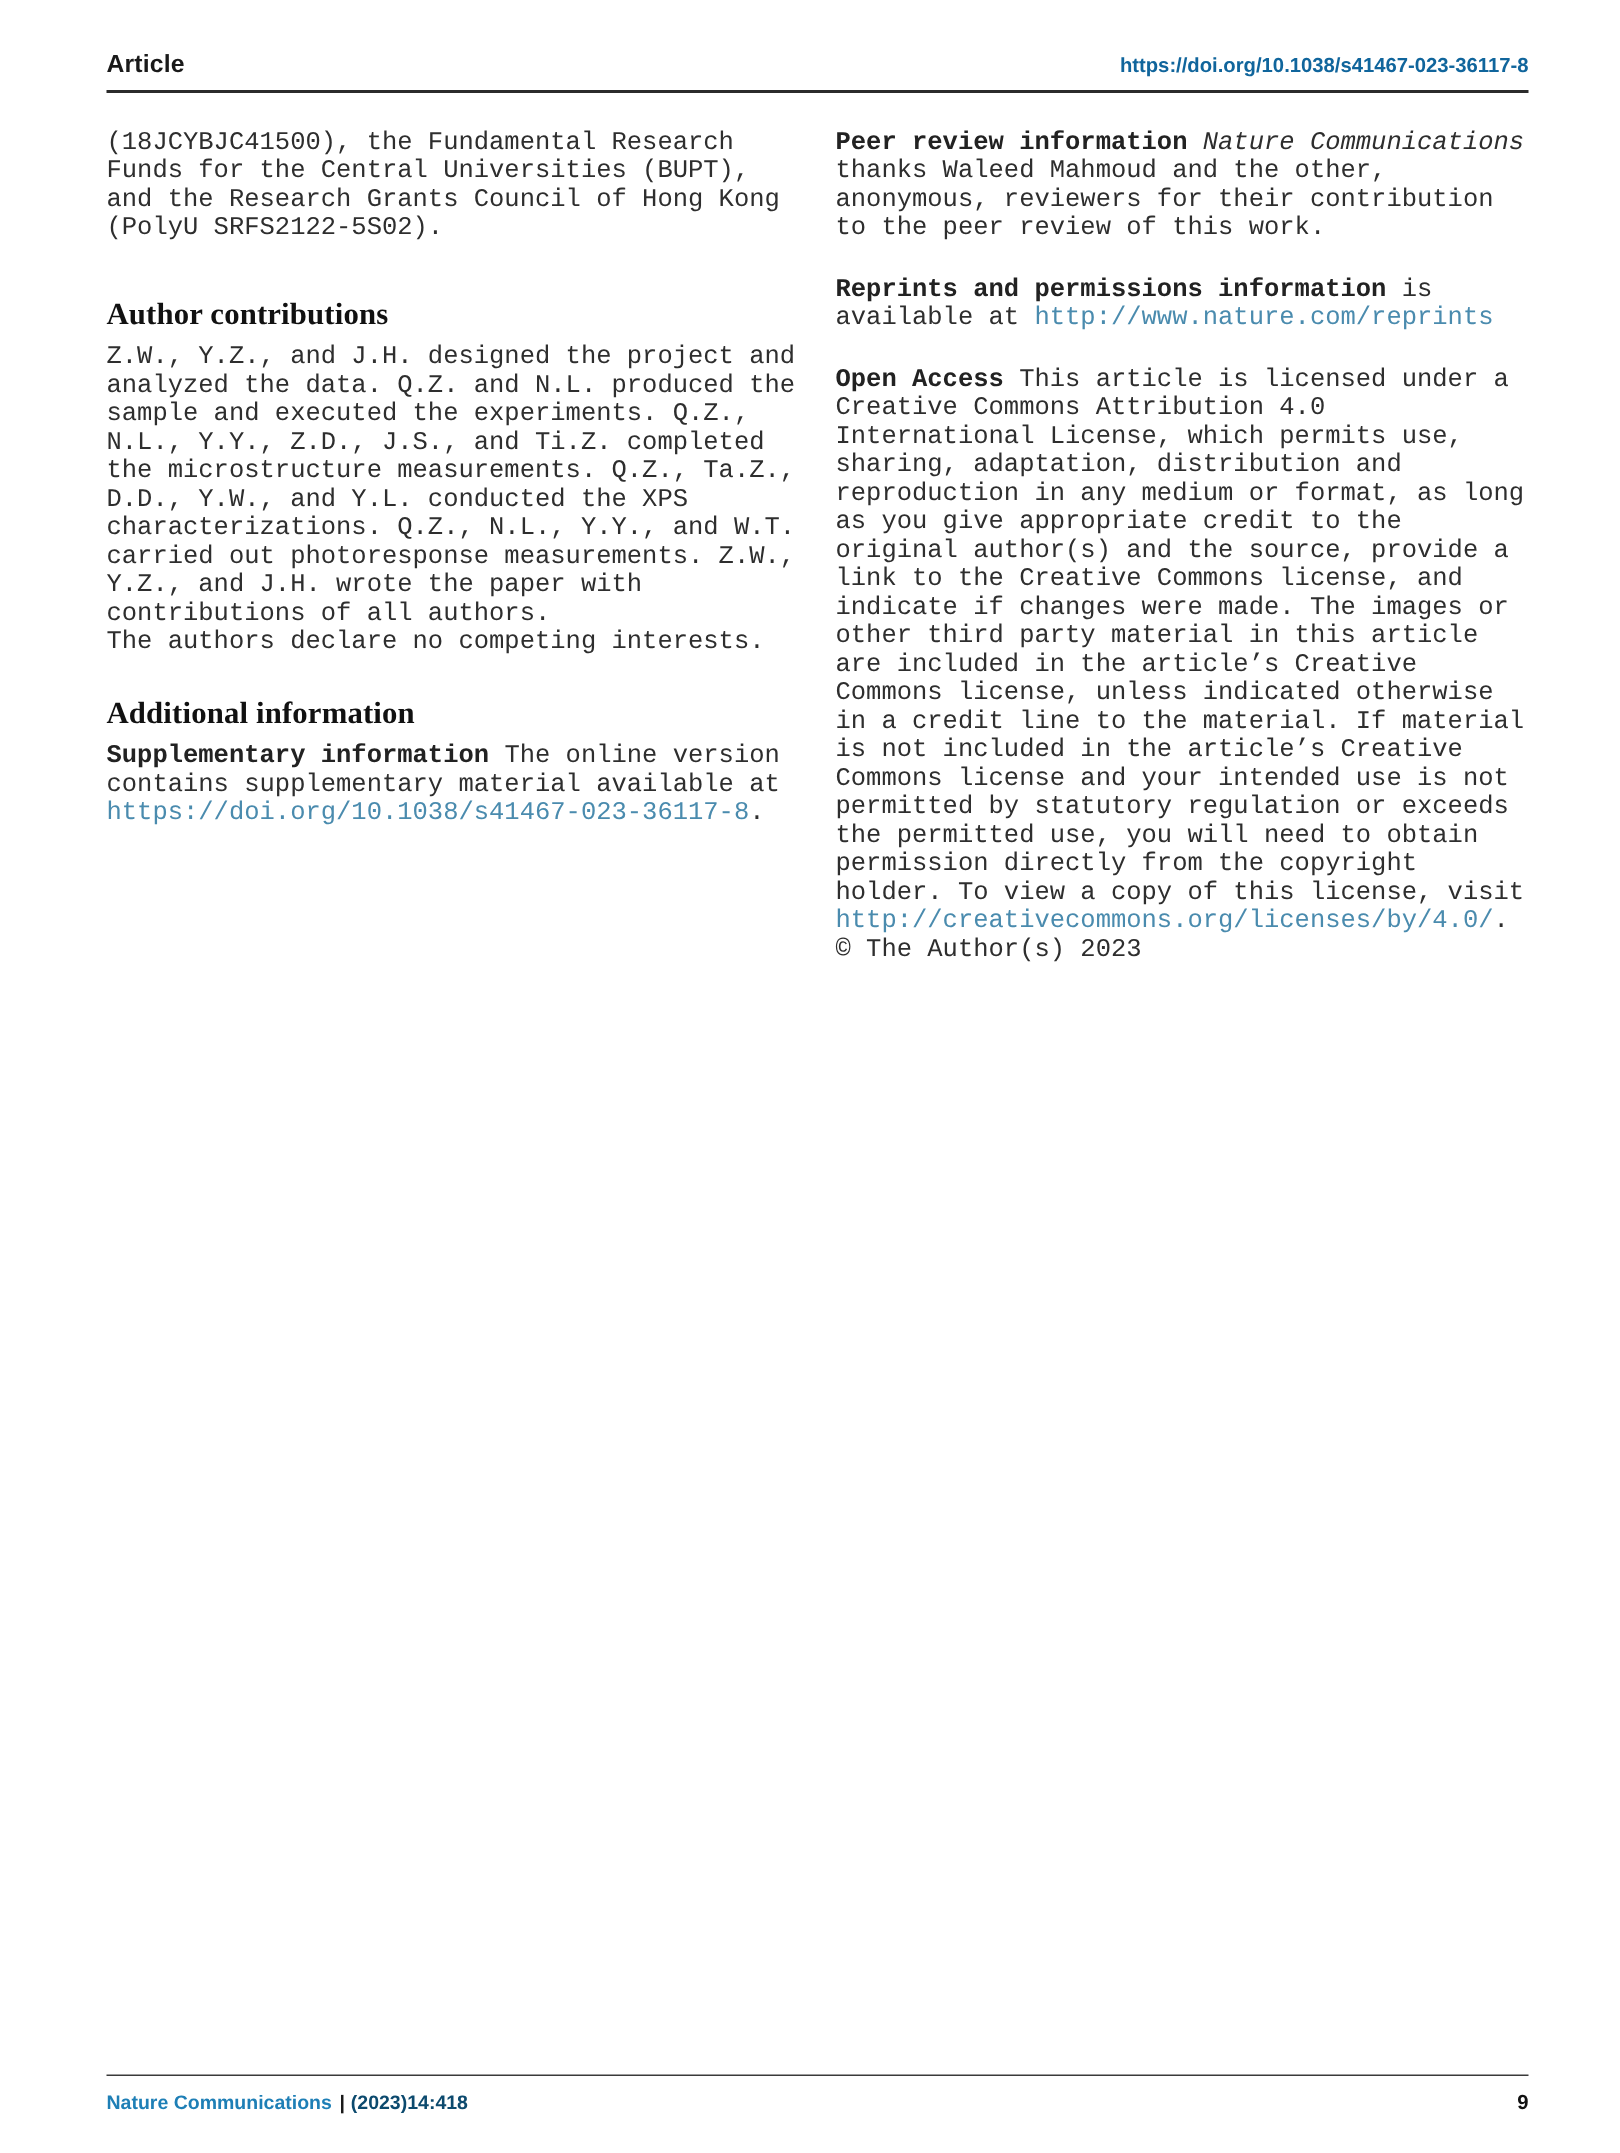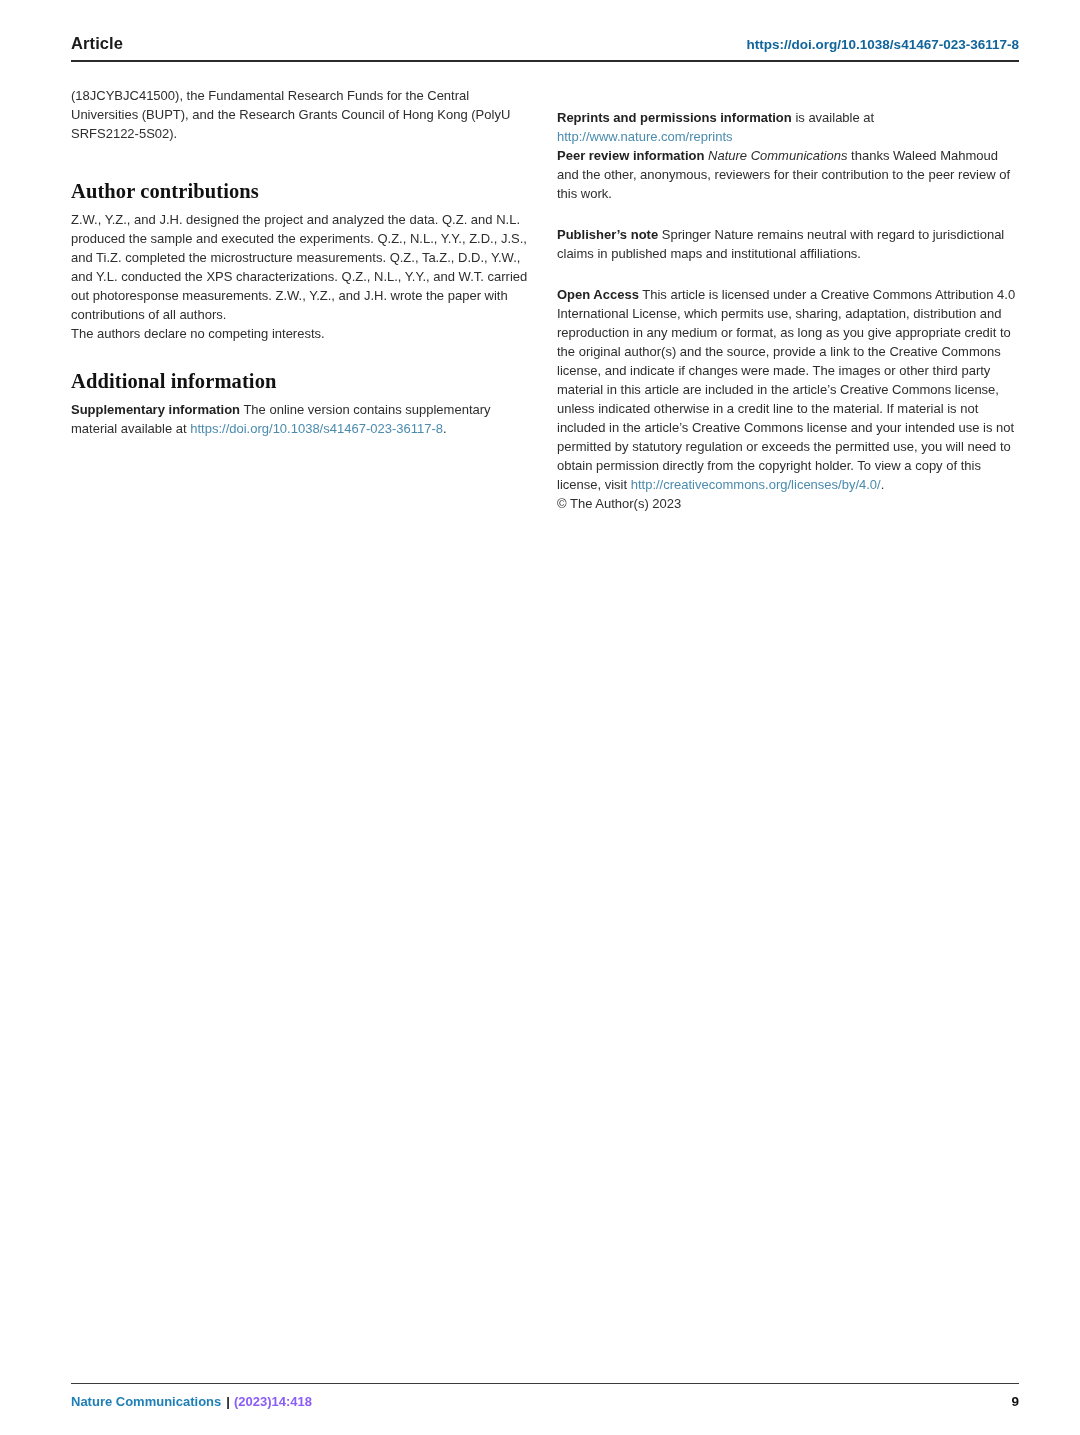--- a/index.html
+++ b/index.html
@@ -45,23 +45,24 @@
   
   .columns {
     display: flex;
     gap: 22px;
     margin-top: 24px;
   }
   .col { width: 464px; }
   .col.right { width: 462px; }
   p, h2 { text-align: left; }
   .body-text {
-    font-size: 13px;
+    font-size: 17px;
     line-height: 19px;
     color: #2e2e2e;
+    font-family: Liberation Mono, monospace;
   }
   .body-text strong, .lead { font-weight: 700; color: #222; }
   .body-text em { font-style: italic; }
   h2.section-heading {
     font-family: Liberation Serif, serif;
     font-size: 20.5px;
     font-weight: 700;
     color: #111111;
     line-height: 24px;
     margin: 36px 0 7px 0;
@@ -90,21 +91,21 @@
     font-size: 13px;
     font-weight: 700;
     color: #1a1a1a;
   }
   .footer-journal {
     color: var(--footer_link, #1e7fb6);
     text-decoration: none;
     font-weight: 700;
   }
   .footer-sep { margin: 0 4px 0 5px; color: #1a1a1a; }
-  .footer-citation { color: #8b5cf6; }
+  .footer-citation { color: #0c4a6e; }
   .page-number { color: #111111; font-size: 13.5px; }
 </style>
 </head>
 <body>
 
 <div class="page">
 
   <header class="page-header">
     <span class="article-label">Article</span>
     <a class="doi-link" href="#">https://doi.org/10.1038/s41467-023-36117-8</a>
@@ -127,36 +128,32 @@
         <strong>Supplementary information</strong>
         <span>The online version contains supplementary material available at</span>
         <a class="inline-link" href="#">https://doi.org/10.1038/s41467-023-36117-8</a><span>.</span>
       </p>
 
 
     </section>
 
     <section class="col right">
 
-      <p class="body-text para-gap">
-        <strong>Reprints and permissions information</strong>
-        <span>is available at</span>
-        <a class="inline-link" href="#">http://www.nature.com/reprints</a>
-      </p>
-
       <p class="body-text">
         <strong>Peer review information</strong>
         <em>Nature Communications</em>
         <span>thanks Waleed Mahmoud and the other, anonymous, reviewers for their contribution to the peer review of this work.</span>
       </p>
 
       <p class="body-text para-gap">
-        <strong>Publisher’s note</strong>
-        <span>Springer Nature remains neutral with regard to jurisdictional claims in published maps and institutional affiliations.</span>
+        <strong>Reprints and permissions information</strong>
+        <span>is available at</span>
+        <a class="inline-link" href="#">http://www.nature.com/reprints</a>
       </p>
+
 
       <p class="body-text para-gap">
         <strong>Open Access</strong>
         <span>This article is licensed under a Creative Commons Attribution 4.0 International License, which permits use, sharing, adaptation, distribution and reproduction in any medium or format, as long as you give appropriate credit to the original author(s) and the source, provide a link to the Creative Commons license, and indicate if changes were made. The images or other third party material in this article are included in the article’s Creative Commons license, unless indicated otherwise in a credit line to the material. If material is not included in the article’s Creative Commons license and your intended use is not permitted by statutory regulation or exceeds the permitted use, you will need to obtain permission directly from the copyright holder. To view a copy of this license, visit</span>
         <a class="inline-link" href="#">http://creativecommons.org/licenses/by/4.0/</a><span>.</span>
       </p>
 
       <p class="body-text copyright">© The Author(s) 2023</p>
 
     </section>

